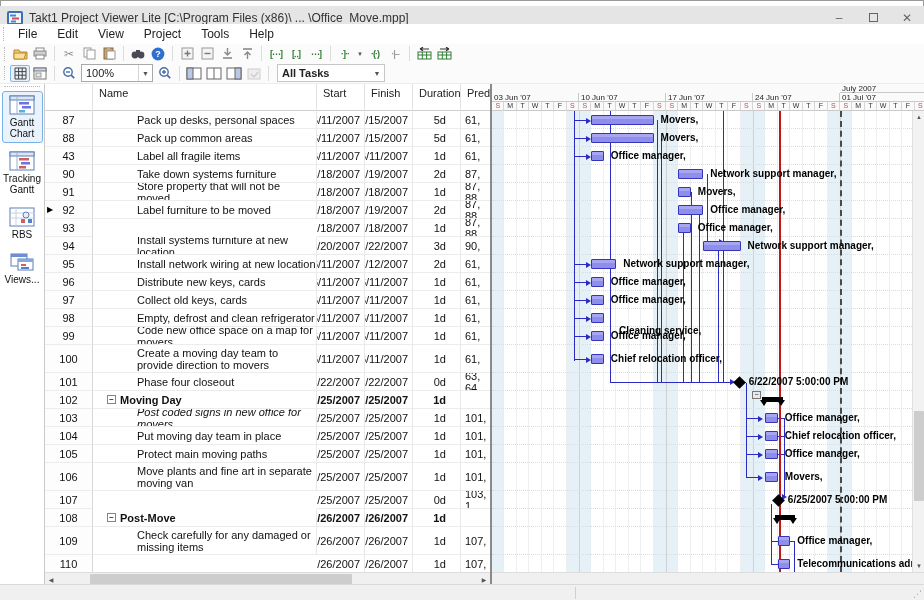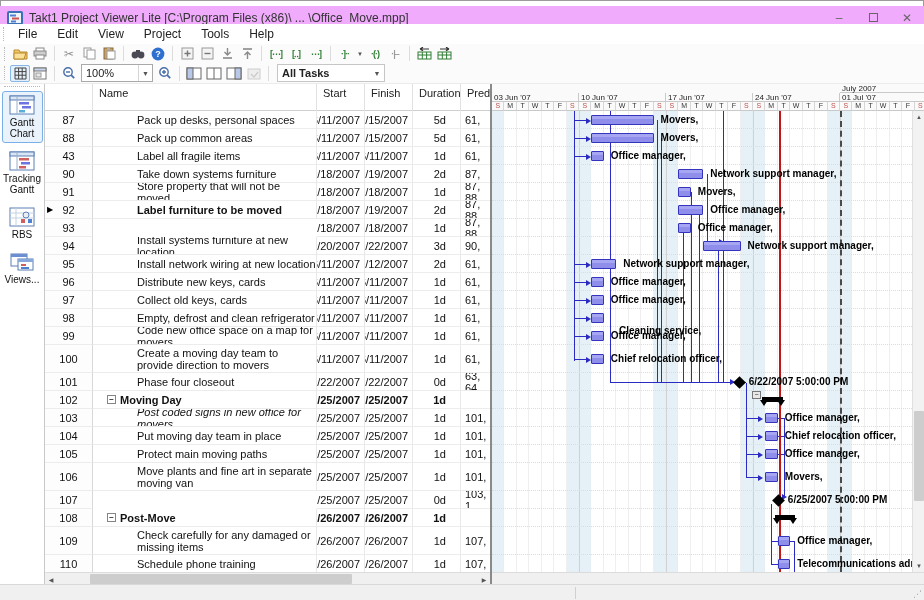--- a/index.html
+++ b/index.html
@@ -1,20 +1,20 @@
 <!DOCTYPE html>
 <html><head>
 <meta charset="utf-8">
 <style>
   * { box-sizing: border-box; margin:0; padding:0; }
   html,body { width:924px; height:600px; overflow:hidden; }
   body { font-family:"Liberation Sans", sans-serif; background:#fff; position:relative;
          box-shadow: inset 0 0 0 1px #9a9a9a; }
   
-  .titlebar { position:absolute; left:0; top:6px; width:924px; height:24px; background:#f0abfc;
+  .titlebar { position:absolute; left:0; top:6px; width:924px; height:24px; background:#e5e5e5;
               display:flex; align-items:center; border-bottom:1px solid #f0f0f0;}
   .titlebar .appicon { width:16px; height:16px; margin:0 6px 0 7px; }
   .titlebar .title { font-size:12px; color:#333; }
   .wctrls { margin-left:auto; display:flex; height:24px; }
   .wctrl { width:34px; height:24px; display:flex; align-items:center; justify-content:center;
            color:#666; font-size:12px; cursor:default; }
   .wctrl .maxbox { width:9px; height:9px; border:1px solid #666; display:block; }
   
   .menubar { position:absolute; left:0; top:24px; width:924px; height:20px; background:#fff;
              display:flex; align-items:center; font-size:12px; color:#222; }
@@ -432,21 +432,21 @@
           <div class="tcell c-start">6/18/2007</div>
           <div class="tcell c-fin">6/18/2007</div>
           <div class="tcell c-dur">1d</div>
           <div class="tcell c-pred">87, 88,</div>
         </div>
         <div class="trow" style="top: 90px; height: 18px;">
           <div class="tcell c-num" style="height: 18px;">
             <span class="rowmark">▶</span>
             <span>92</span>
           </div>
-          <div class="tcell c-name" style="padding-left: 44px; font-weight: bold;">
+          <div class="tcell c-name" style="padding-left: 44px;">
             <span class="namewrap">Label furniture to be moved</span>
           </div>
           <div class="tcell c-start">6/18/2007</div>
           <div class="tcell c-fin">6/19/2007</div>
           <div class="tcell c-dur">2d</div>
           <div class="tcell c-pred">87, 88,</div>
         </div>
         <div class="trow" style="top: 108px; height: 18px;">
           <div class="tcell c-num" style="height: 18px;">
             <span>93</span>
@@ -643,23 +643,20 @@
             <span class="namewrap">Check carefully for any damaged or missing items</span>
           </div>
           <div class="tcell c-start">6/26/2007</div>
           <div class="tcell c-fin">6/26/2007</div>
           <div class="tcell c-dur">1d</div>
           <div class="tcell c-pred">107,</div>
         </div>
         <div class="trow" style="top: 444px; height: 18px;">
           <div class="tcell c-num" style="height: 18px;">
             <span>110</span>
-          </div>
-          <div class="tcell c-name" style="padding-left: 44px;">
-            <span class="namewrap">Schedule phone training</span>
           </div>
           <div class="tcell c-start">6/26/2007</div>
           <div class="tcell c-fin">6/26/2007</div>
           <div class="tcell c-dur">1d</div>
           <div class="tcell c-pred">107,</div>
         </div>
       </div>
     <div class="hscroll">
       <span class="sbarrow" style="left:0;">◀</span>
       <span class="sbarrow" style="right:0;">▶</span>

